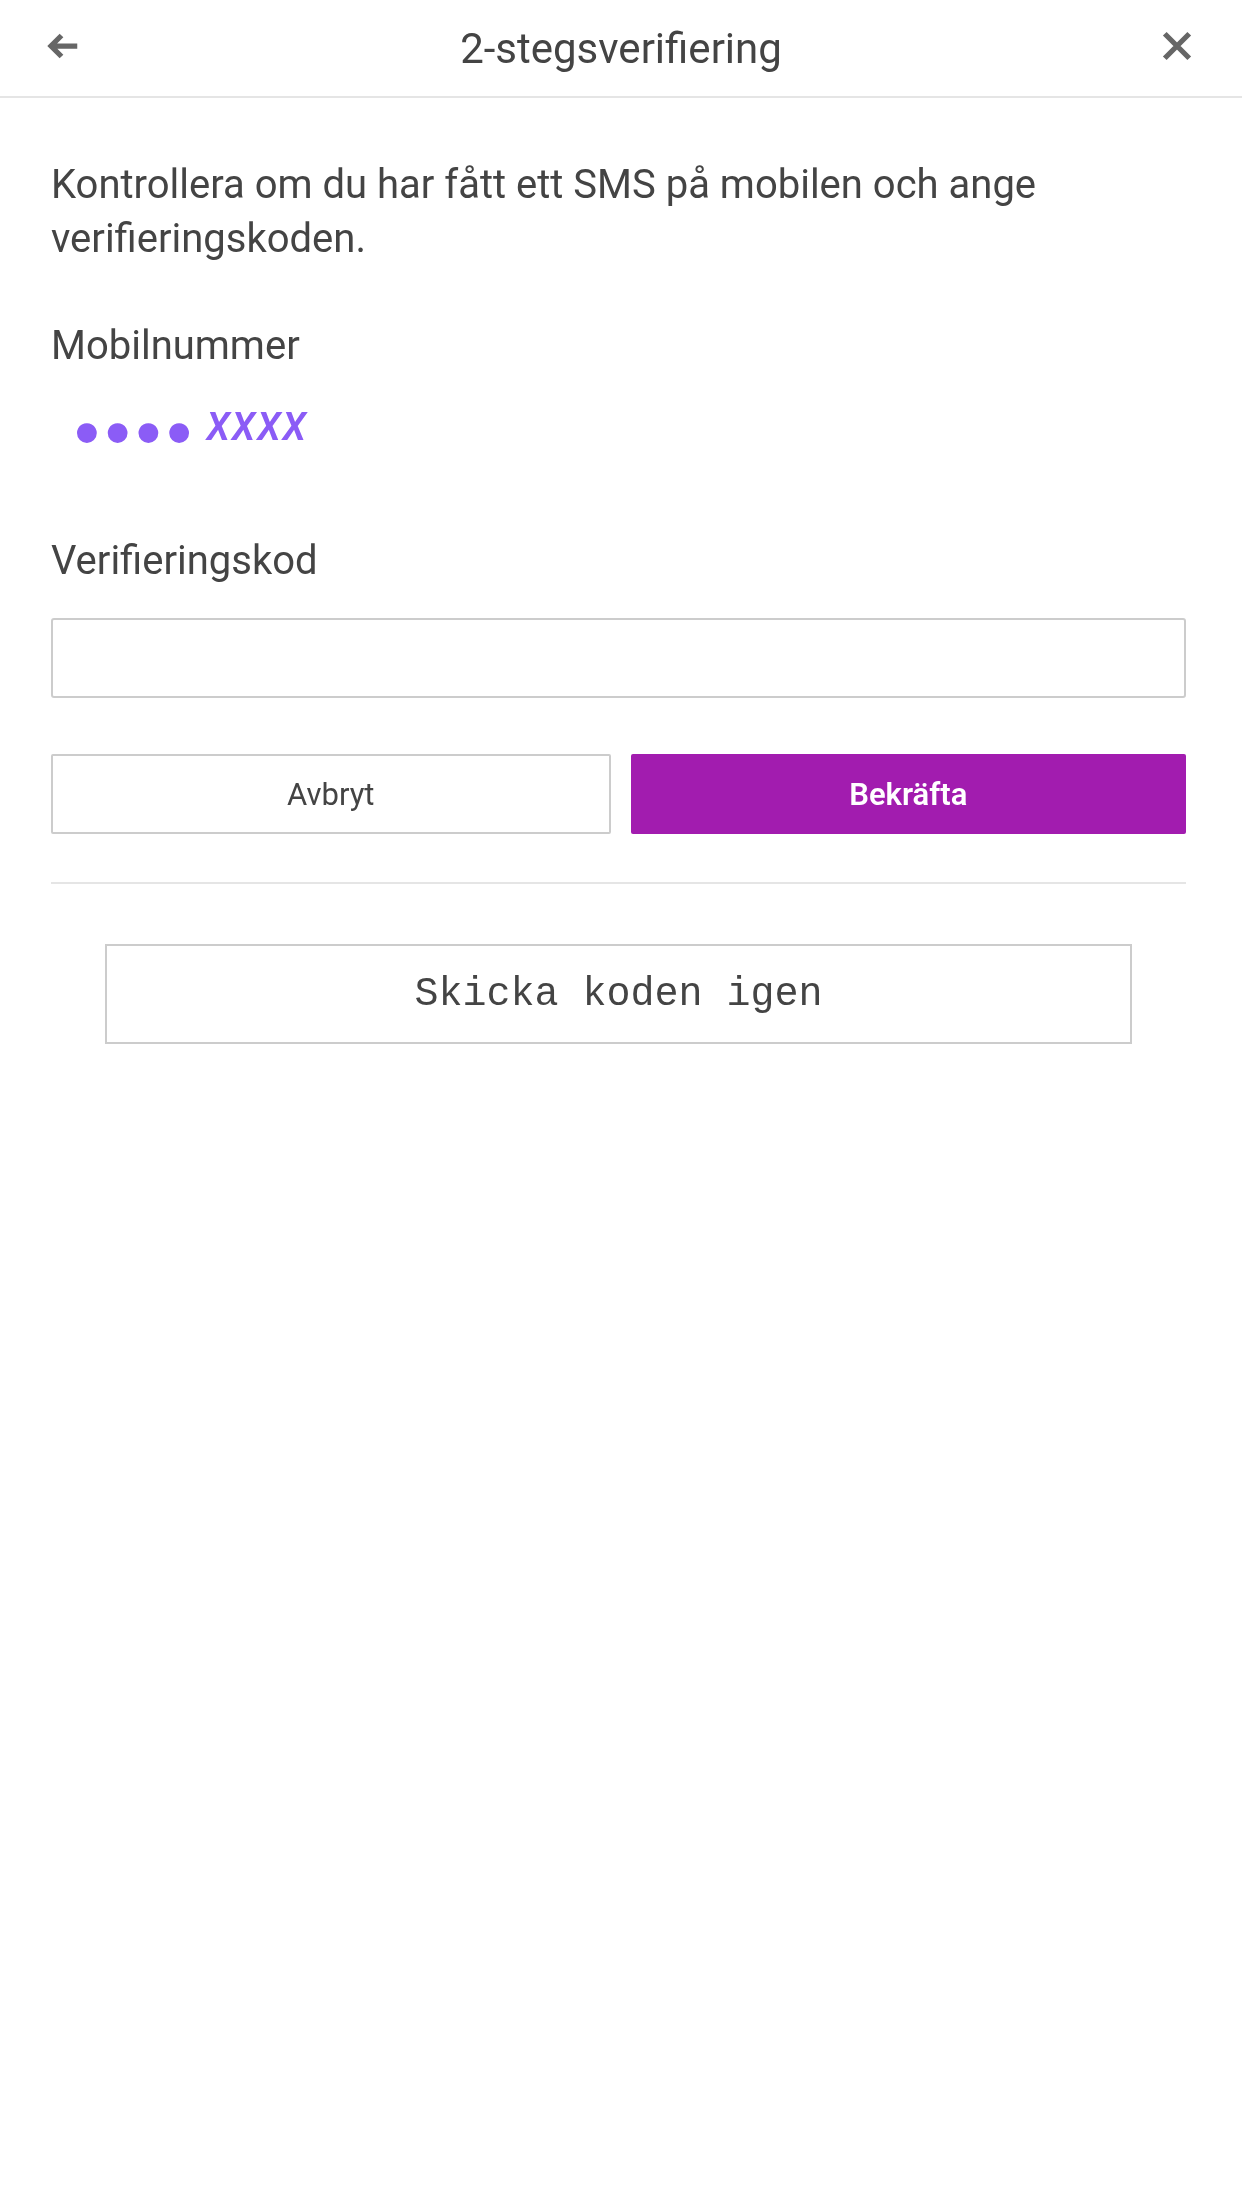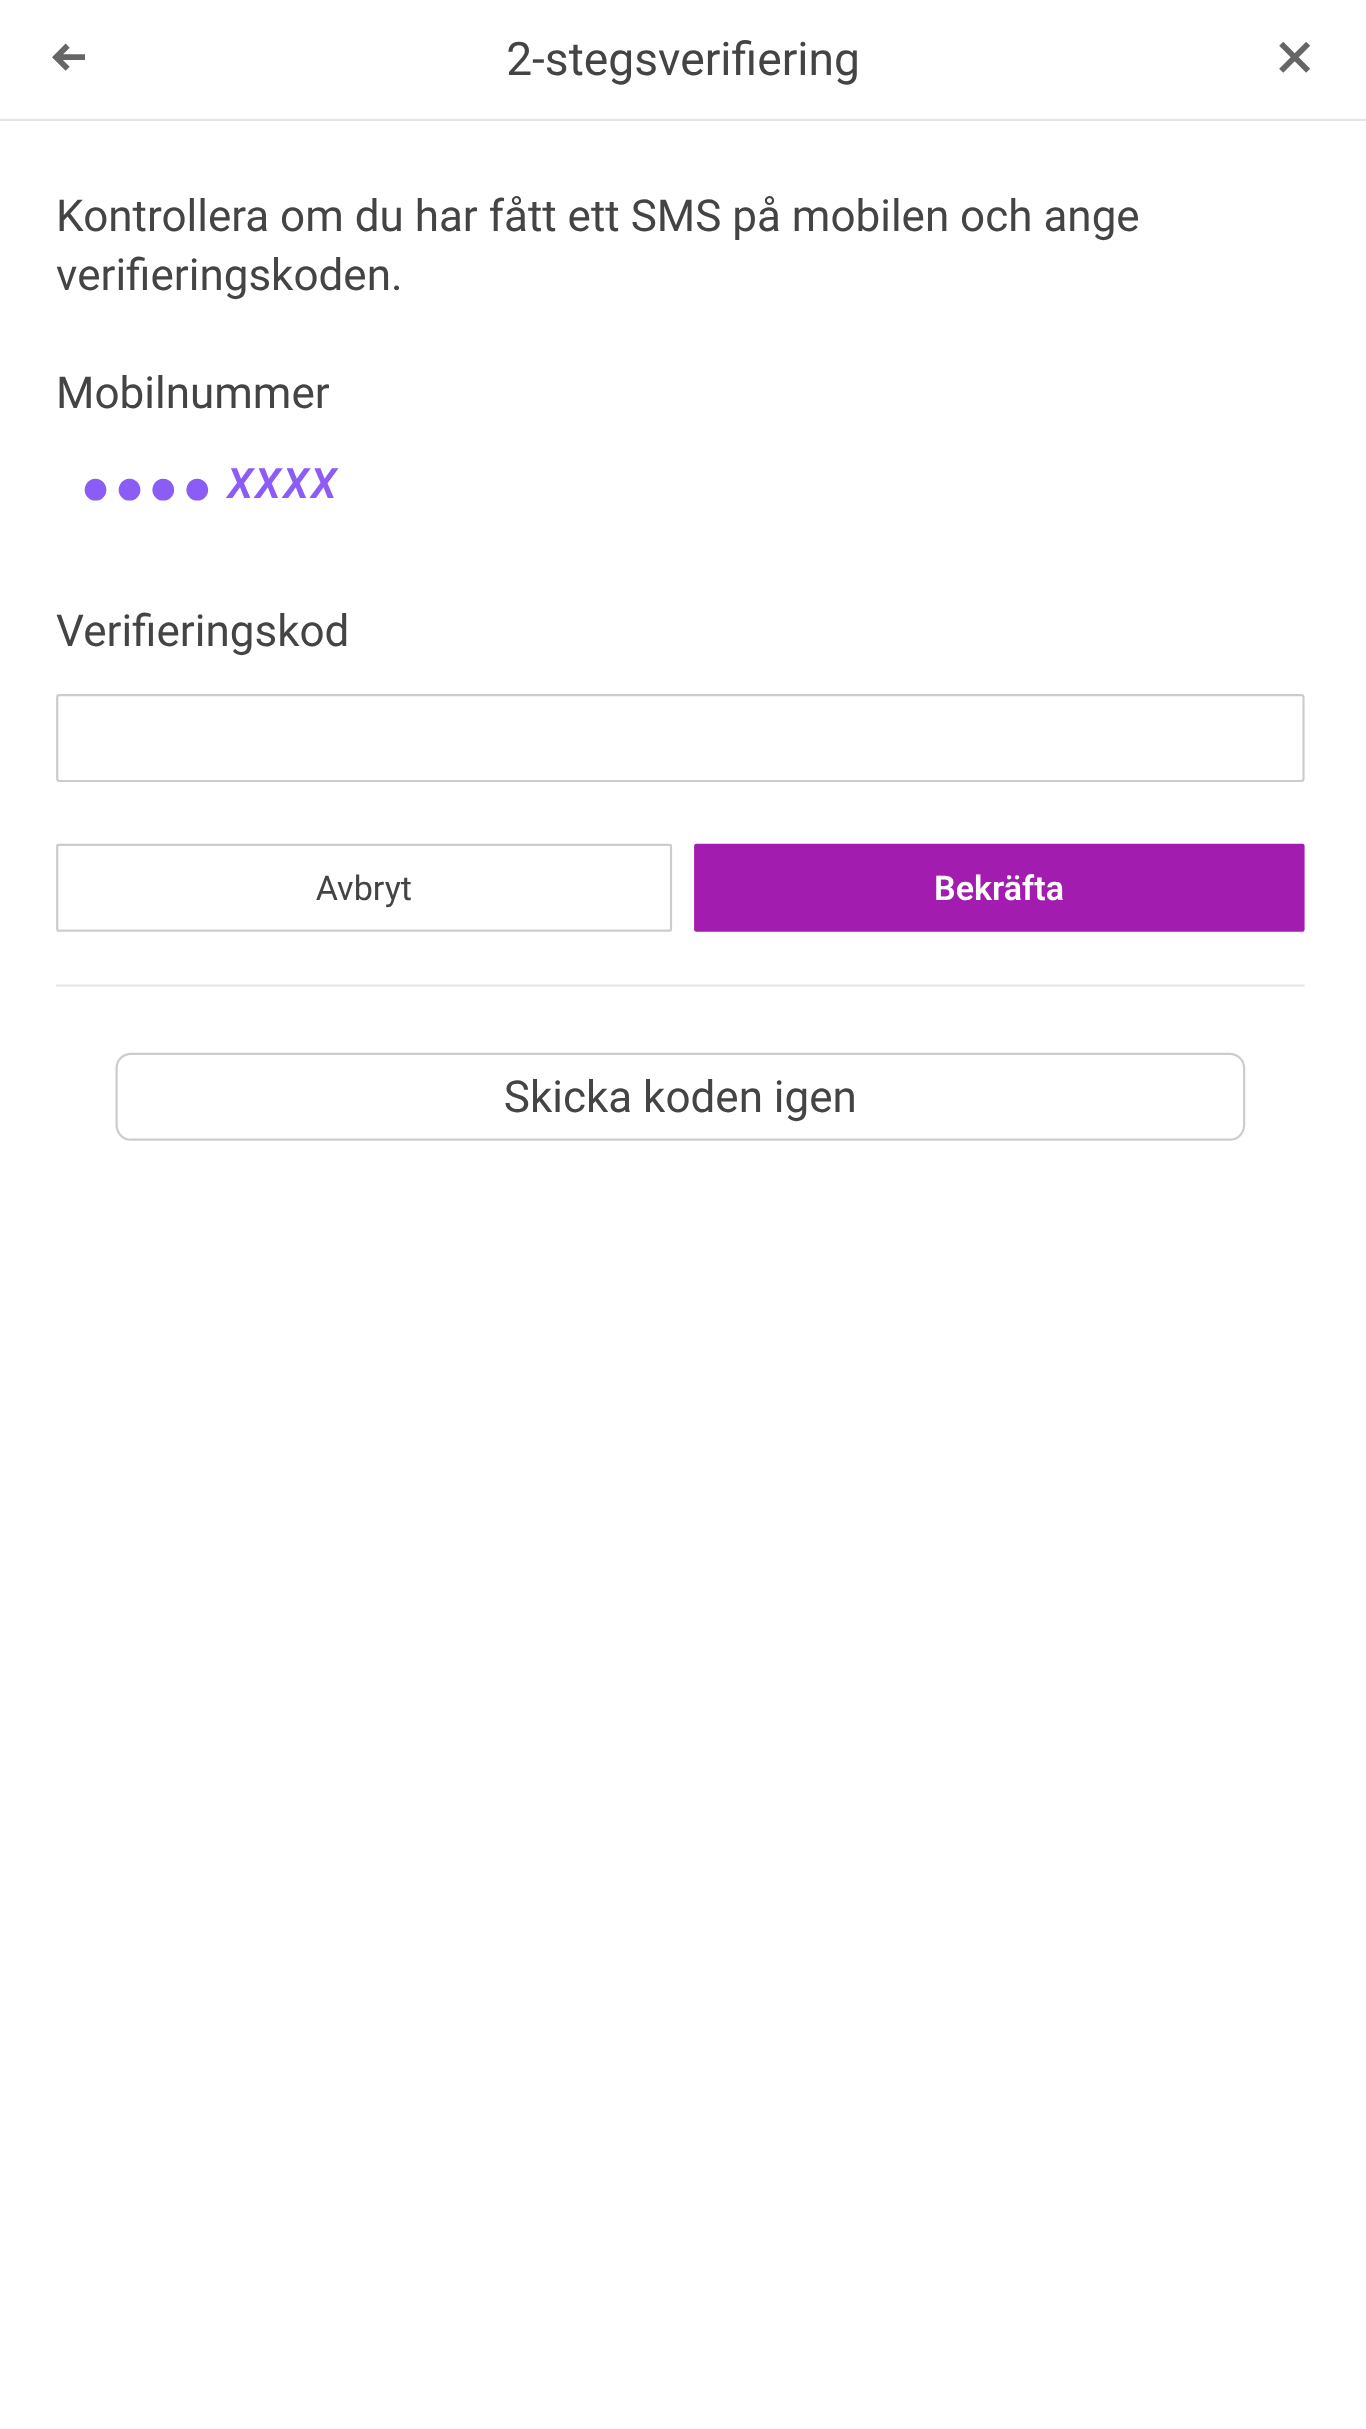--- a/index.html
+++ b/index.html
@@ -11,21 +11,21 @@
       font-family: -apple-system, BlinkMacSystemFont, "Segoe UI", Roboto, Helvetica, Arial, sans-serif;
       background: #ffffff;
       width: 1242px;
       height: 2208px;
     }
     .header {
       display: flex;
       align-items: center;
       justify-content: space-between;
       padding: 0 40px;
-      height: 110px;
+      height: 98px;
       border-bottom: 2px solid #e5e5e5;
     }
     .header-title {
       font-size: 42px;
       color: #444444;
       font-weight: 400;
     }
     .icon-btn {
       width: 50px;
       height: 50px;
@@ -117,30 +117,31 @@
     .secondary-section {
       padding: 0 54px;
     }
     .prompt-text {
       font-size: 40px;
       color: #444444;
       margin-bottom: 34px;
     }
     .btn-resend {
       width: 100%;
-      height: 80px;
+      height: 100px;
       display: flex;
       align-items: center;
       justify-content: center;
       font-size: 40px;
       color: #444444;
       border: 2px solid #cccccc;
       background: #ffffff;
-      border-radius: 14px;
+      border-radius: 0;
       cursor: pointer;
+      font-family: Liberation Mono, monospace;
     }
   </style>
 </head>
 <body>
 
 <div class="header">
   <div class="icon-btn">
     <span>
       <svg viewBox="0 0 24 24">
           <path d="M19 12H5M10 6l-6 6 6 6"></path>

